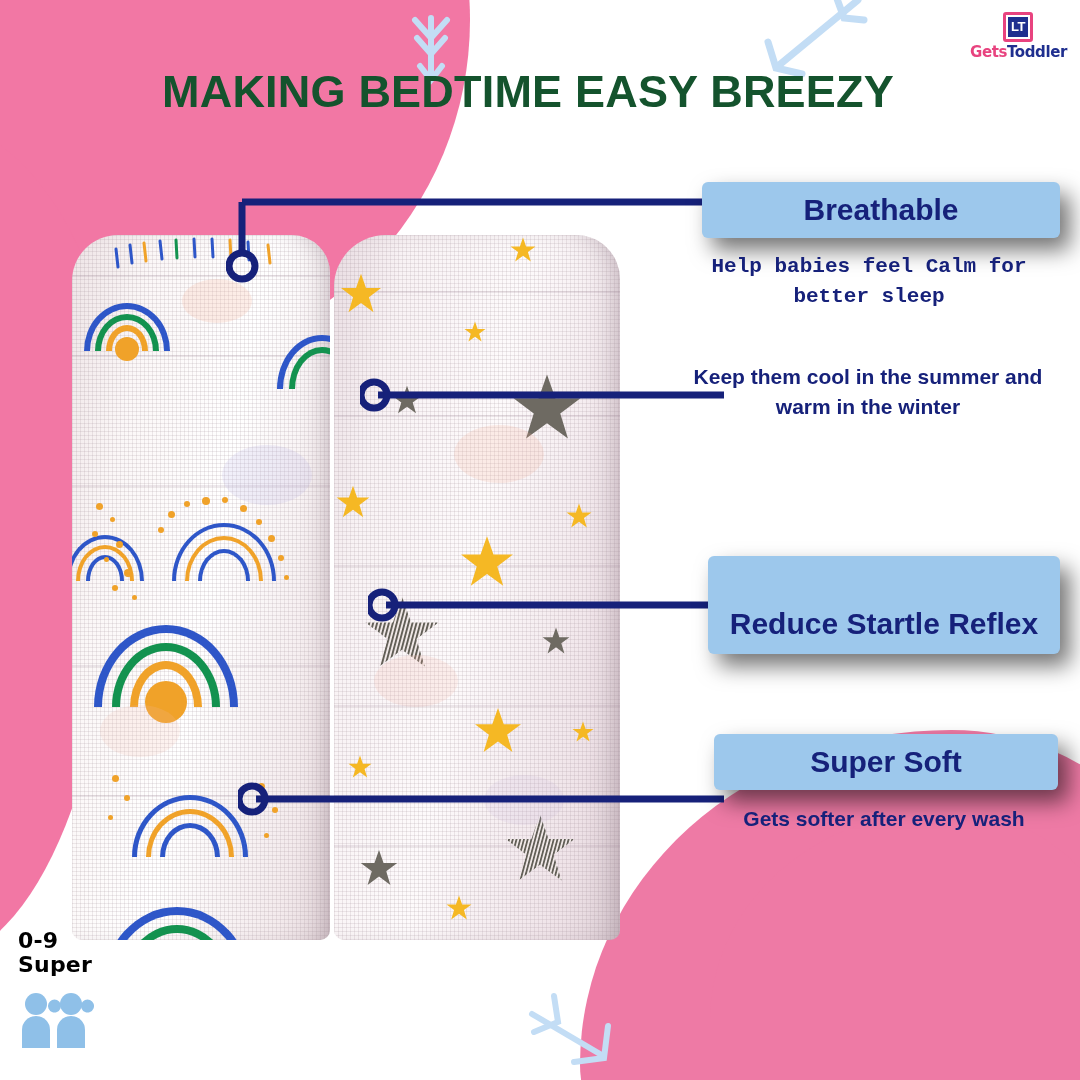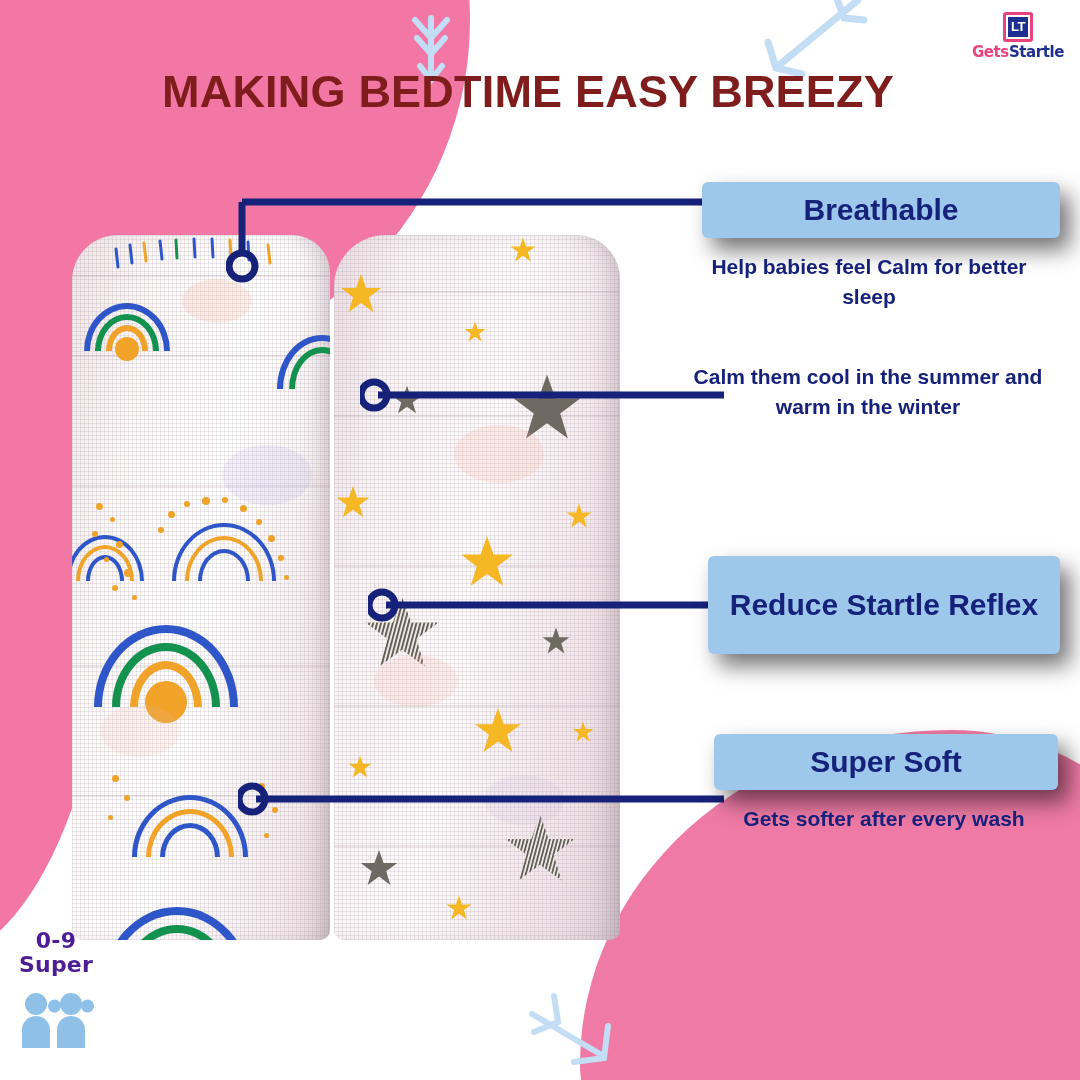--- a/index.html
+++ b/index.html
@@ -33,21 +33,21 @@
       justify-content:center;border-radius:3px;}
   #logo-mark-inner{width:20px;height:20px;background:#1f2f8f;color:#fff;
       font-size:13px;font-weight:bold;line-height:20px;letter-spacing:-.5px;}
   #logo-word{margin-top:1px;font-size:15px;font-weight:bold;letter-spacing:-.4px;
       font-family:"DejaVu Sans",sans-serif;white-space:nowrap;}
   .lw-a{color:#e8437f;}
   .lw-b{color:#1f2f8f;}
 
   
   #headline{position:absolute;left:162px;top:66px;width:790px;
-      font-size:45px;font-weight:bold;color:#7f1d1d;letter-spacing:.2px;
+      font-size:45px;font-weight:bold;color:#14532d;letter-spacing:.2px;
       font-family:"Liberation Sans",sans-serif;white-space:nowrap;}
 
   
   #product{position:absolute;left:72px;top:235px;width:548px;height:705px;}
   .roll{position:absolute;top:0;height:705px;overflow:hidden;
       background:#f7f1f2;}
   #roll-left{left:0;width:258px;border-radius:46px 38px 10px 10px;
       background:linear-gradient(100deg,#eee4e6 0%,#fbf7f7 22%,#ffffff 52%,#f3eaec 86%,#e3d6da 100%);
       box-shadow:inset -16px 0 26px -14px rgba(120,95,110,.42);}
   #roll-right{left:262px;width:286px;border-radius:52px 44px 10px 10px;
@@ -71,22 +71,22 @@
   .f-box{background:#9dc8ec;border-radius:6px;
       box-shadow:10px 12px 22px rgba(0,0,0,.55);
       display:flex;align-items:center;justify-content:center;text-align:center;
       color:#16217a;font-weight:bold;font-size:30px;line-height:1.32;padding:10px 8px;
       box-sizing:border-box;}
   .f-sub{margin-top:14px;text-align:center;color:#16217a;font-weight:bold;
       font-size:21px;line-height:1.42;}
 
   
   #age{position:absolute;left:18px;bottom:28px;}
-  #age-text{color:#4c1d95;font-weight:bold;font-size:22px;line-height:1.12;
-      letter-spacing:.2px;font-family:"DejaVu Sans",sans-serif;text-align:center;}
+  #age-text{color:#000000;font-weight:bold;font-size:22px;line-height:1.12;
+      letter-spacing:.2px;font-family:"DejaVu Sans",sans-serif;}
   #age-icons{margin-top:12px;}
 </style>
 </head>
 <body>
 
 <div id="stage">
 
   <div class="blob" id="blob-top-left"></div>
   <div class="blob" id="blob-top-left-2"></div>
   <div class="blob" id="blob-bottom-right"></div>
@@ -123,21 +123,21 @@
       <path d="M38 8 L42 34 L18 44"></path>
       <path d="M92 38 L88 70 L58 74"></path>
     </g>
   </svg>
 
   <div id="logo">
     <div id="logo-mark">
       <div id="logo-mark-inner">LT</div>
     </div>
     <div id="logo-word">
-      <span class="lw-a">Gets</span><span class="lw-b">Startle</span>
+      <span class="lw-a">Gets</span><span class="lw-b">Toddler</span>
     </div>
   </div>
 
   <div id="headline">MAKING BEDTIME EASY BREEZY</div>
 
   <div id="product">
 
     <div class="roll" id="roll-left">
       <div class="weave"></div>
       <div class="fold" style="top:40px;"></div>
@@ -297,29 +297,29 @@
 
   <svg class="connector" style="left:238px;top:782px;" width="490" height="34">
     <line x1="18" y1="17" x2="486" y2="17" stroke="#16217a" stroke-width="7"></line>
     <circle cx="14" cy="17" r="13" fill="none" stroke="#16217a" stroke-width="7"></circle>
   </svg>
 
   <div class="feature" style="left:702px;top:182px;width:358px;">
     <div class="f-box" style="height:56px;">
       <span>Breathable</span>
     </div>
-    <div class="f-sub" style="width:374px;margin-left:-20px;">Help babies feel Calm for better sleep</div>
+    <div class="f-sub" style="width:374px;margin-left:-20px;font-family:Liberation Mono, monospace;">Help babies feel Calm for better sleep</div>
   </div>
 
   <div class="feature" style="left:702px;top:348px;width:358px;">
-    <div class="f-sub" style="width:376px;margin-left:-22px;">Calm them cool in the summer and warm in the winter</div>
+    <div class="f-sub" style="width:376px;margin-left:-22px;">Keep them cool in the summer and warm in the winter</div>
   </div>
 
   <div class="feature" style="left:708px;top:556px;width:352px;">
-    <div class="f-box" style="height:98px;">
+    <div class="f-box" style="height:98px;align-items:flex-end;">
       <span>Reduce Startle Reflex</span>
     </div>
   </div>
 
   <div class="feature" style="left:714px;top:734px;width:344px;">
     <div class="f-box" style="height:56px;">
       <span>Super Soft</span>
     </div>
     <div class="f-sub" style="width:352px;margin-left:-6px;">Gets softer after every wash</div>
   </div>

